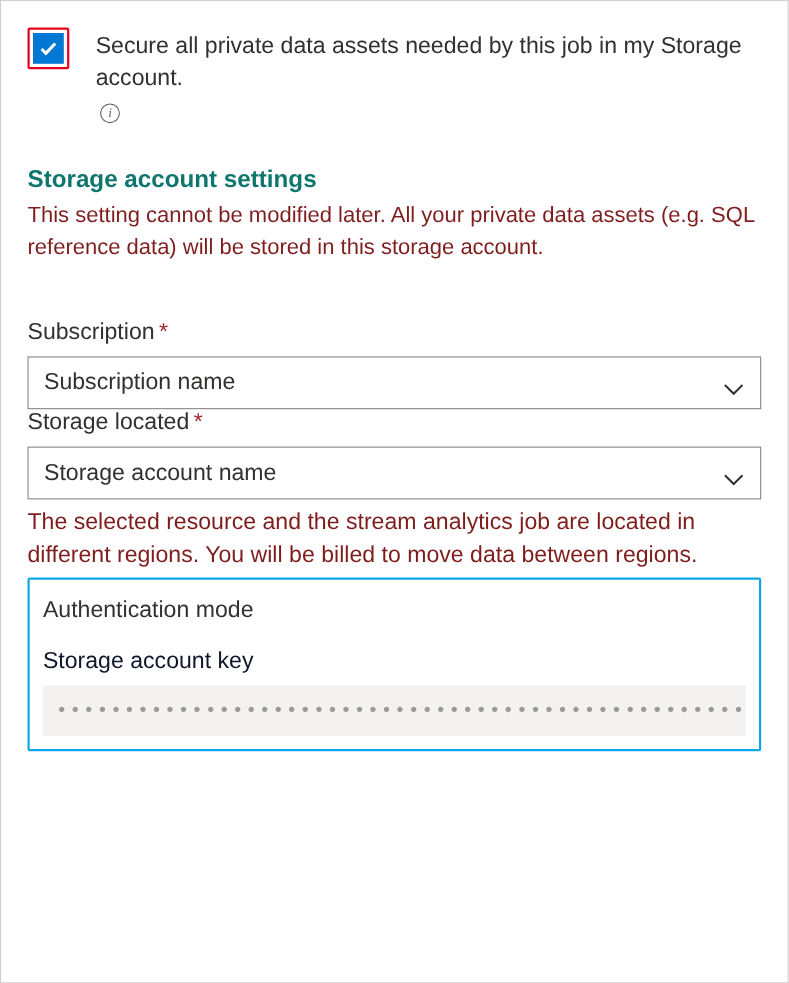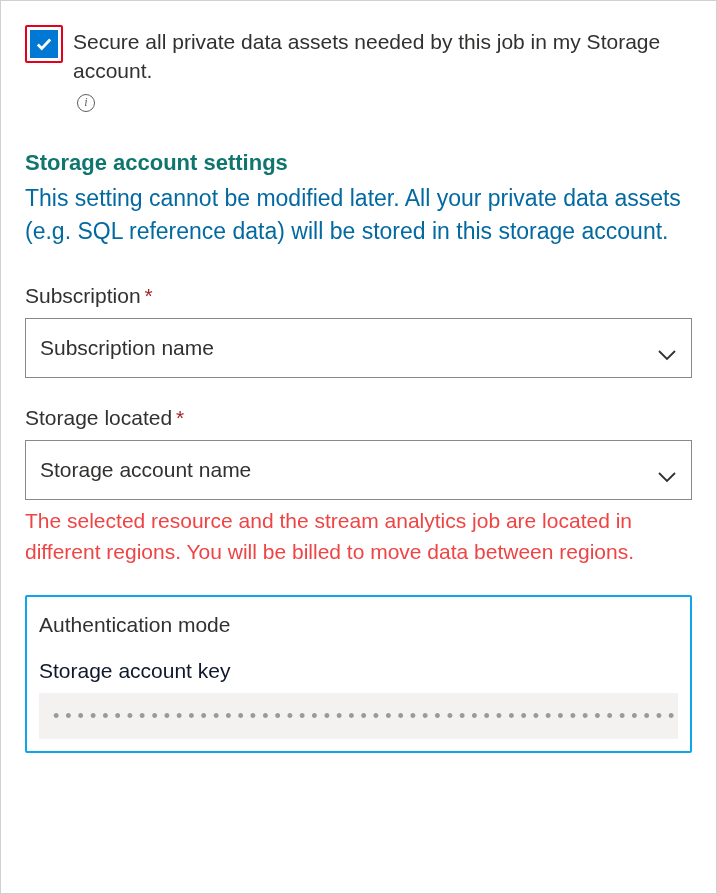--- a/index.html
+++ b/index.html
@@ -12,21 +12,21 @@
       background: #ffffff;
       width: 717px;
       height: 894px;
       border: 1px solid #d0d0d0;
       padding: 24px;
       color: #323130;
     }
     .checkbox-row {
       display: flex;
       align-items: flex-start;
-      gap: 10px;
+      gap: 24px;
       margin-bottom: 40px;
     }
     .checkbox-highlight {
       border: 2px solid #e6001f;
       border-radius: 2px;
       padding: 3px;
       display: inline-block;
     }
     .checkbox {
       width: 28px;
@@ -70,41 +70,40 @@
       position: relative;
       top: 2px;
     }
     .section-heading {
       font-size: 22px;
       font-weight: 700;
       color: #0f766e;
       margin-bottom: 6px;
     }
     .section-description {
-      font-size: 23px;
+      font-size: 20px;
       line-height: 1.45;
-      color: #0369a1;
-      margin-bottom: 36px;
+      color: #7f1d1d;
+      margin-bottom: 50px;
     }
     .field-group {
-      margin-bottom: 28px;
     }
     .field-label {
       font-size: 21px;
       color: #323130;
       margin-bottom: 10px;
       display: block;
     }
     .required-asterisk {
       color: #a4262c;
       margin-left: 4px;
     }
     .select-control {
       width: 100%;
-      height: 60px;
+      height: 48px;
       border: 1px solid #8a8886;
       background: #ffffff;
       display: flex;
       align-items: center;
       justify-content: space-between;
       padding: 0 14px;
       font-size: 21px;
       color: #323130;
       cursor: pointer;
     }
@@ -119,21 +118,21 @@
     .chevron-down svg {
       width: 100%;
       height: 100%;
       stroke: #323130;
       stroke-width: 1.8;
       fill: none;
     }
     .field-hint {
       font-size: 21px;
       line-height: 1.45;
-      color: #ef4444;
+      color: #7f1d1d;
       margin-top: 6px;
     }
     .auth-highlight {
       border: 2px solid #0ea5e9;
       border-radius: 2px;
       padding: 16px 12px 12px 12px;
       margin-top: 4px;
     }
     .auth-field-group {
       margin-bottom: 22px;

